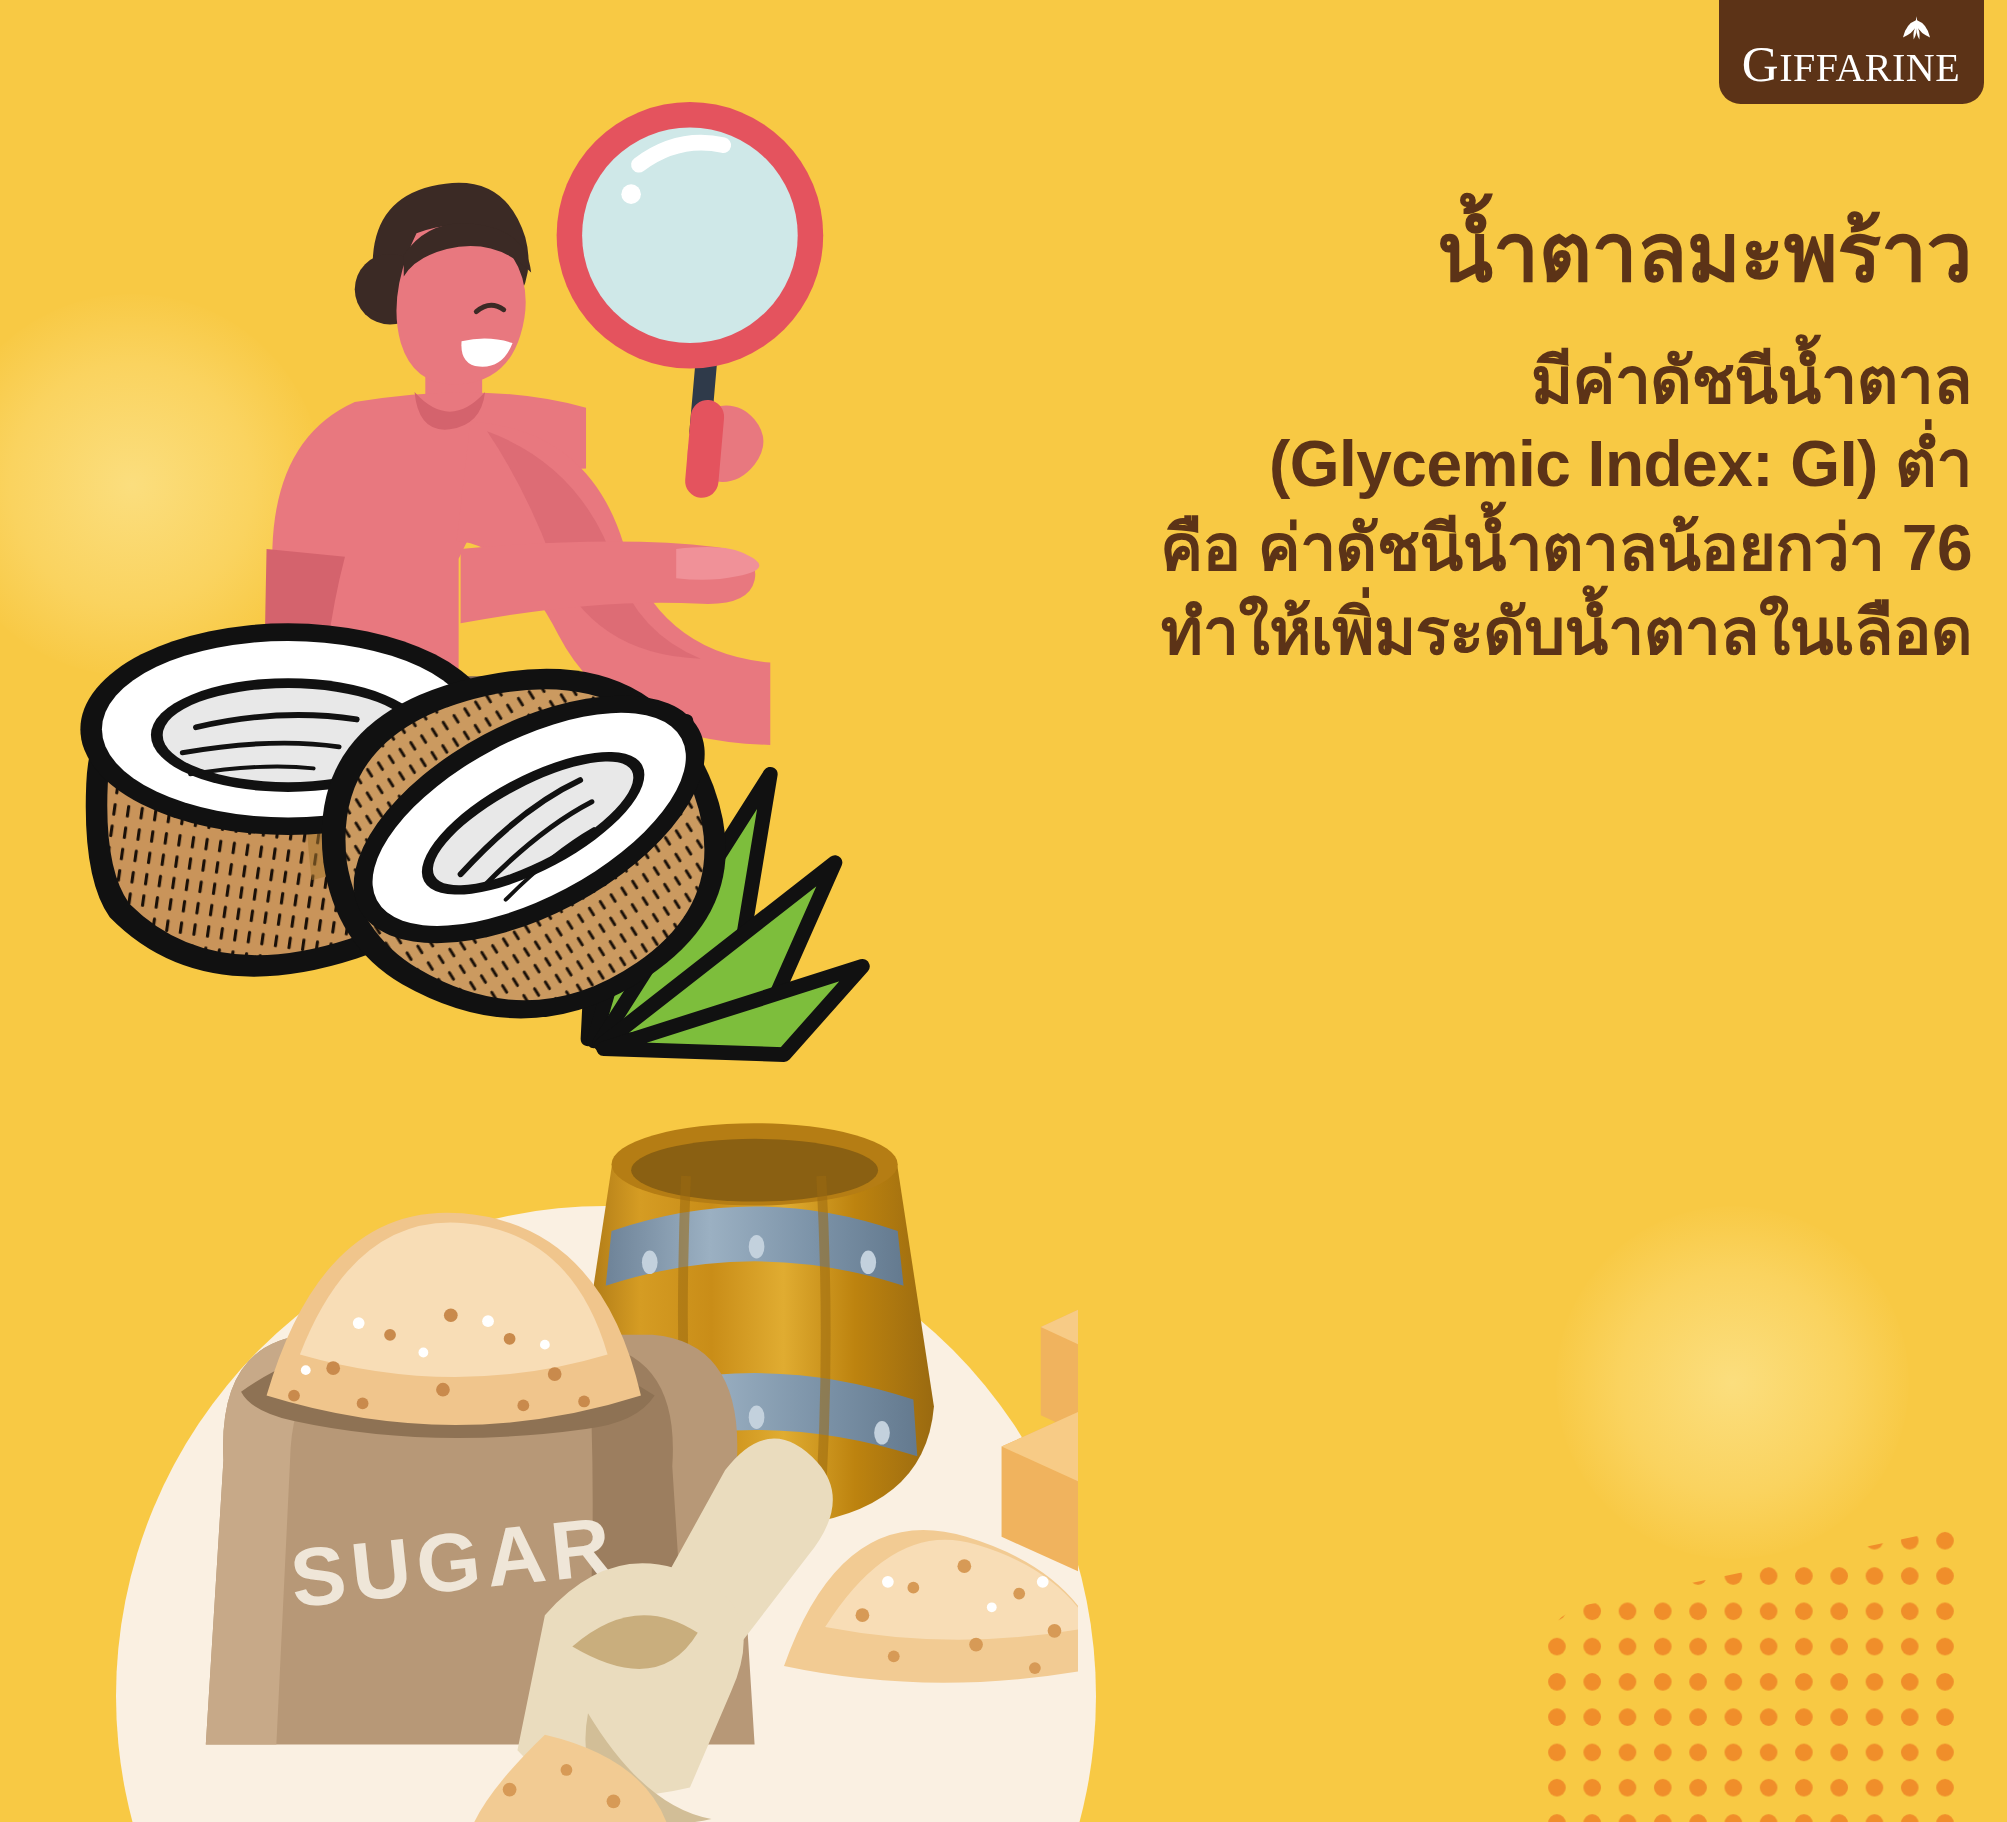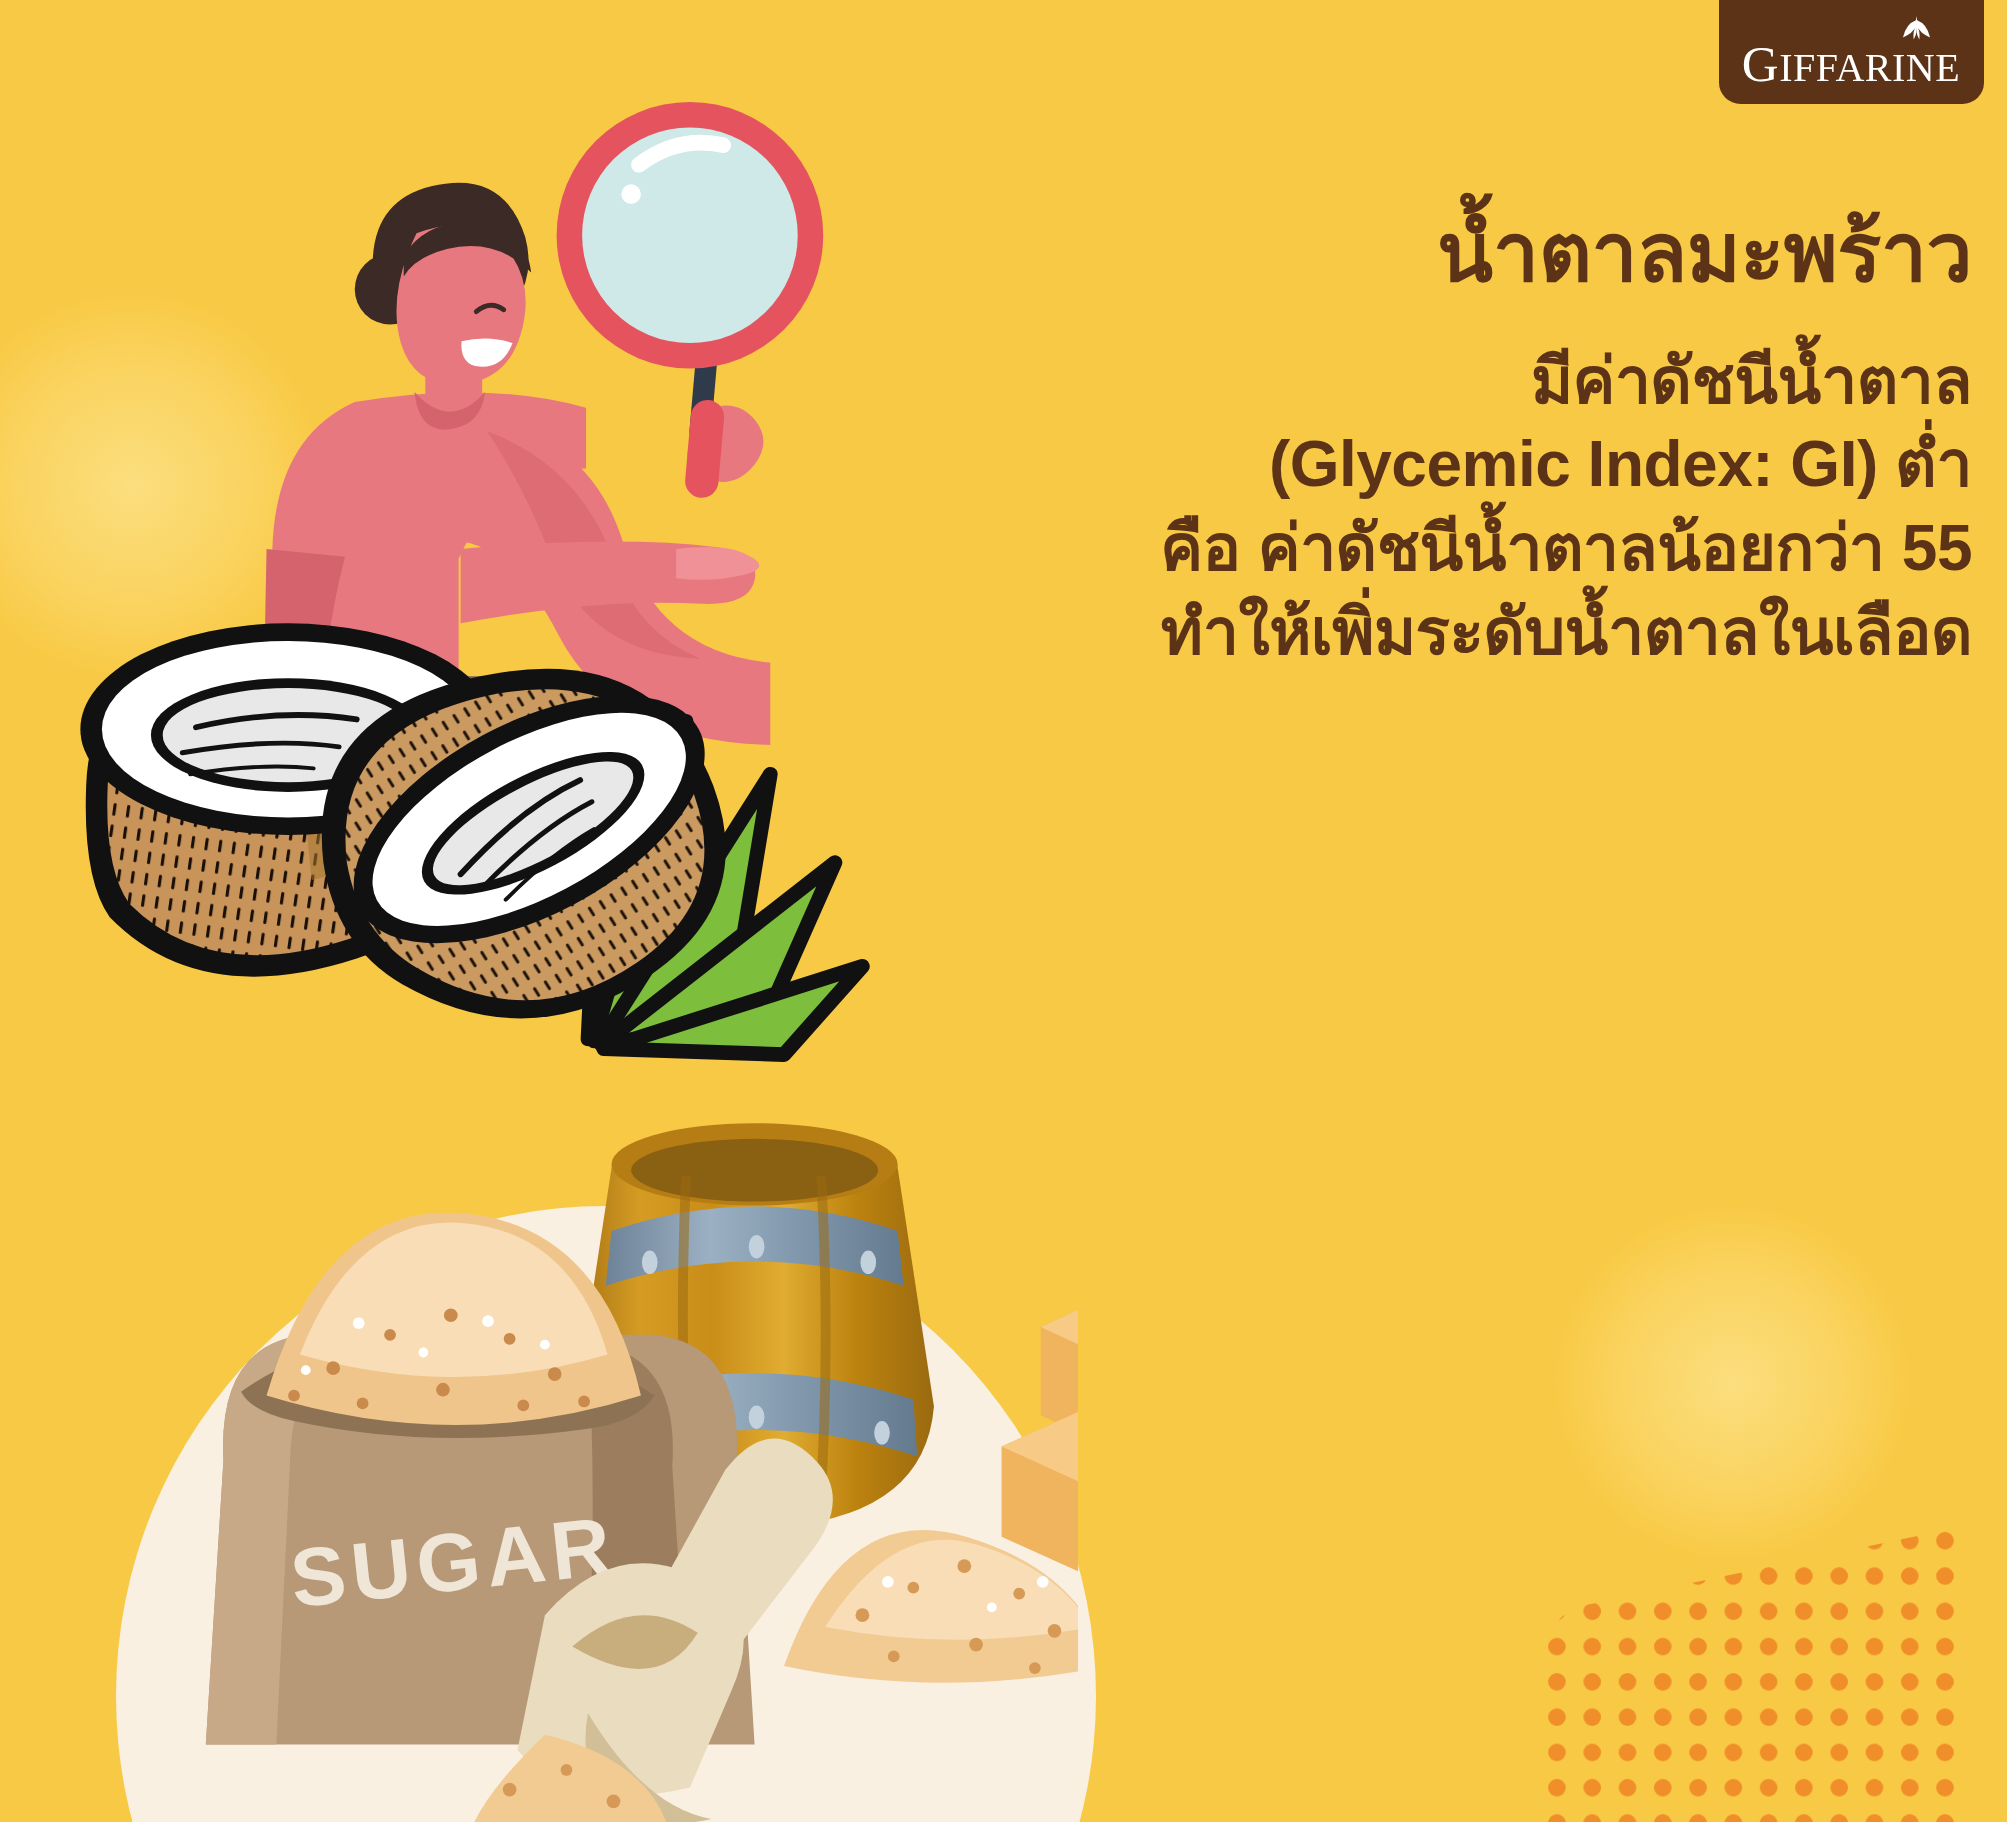--- a/index.html
+++ b/index.html
@@ -313,21 +313,21 @@
 
   </svg>
 
   <div class="text-col">
     <div class="headline">
       <span class="hl-line">น้ำตาลมะพร้าว</span>
     </div>
     <div class="body-copy">
       <span class="bd-line">มีค่าดัชนีน้ำตาล</span>
       <span class="bd-line">(Glycemic Index: GI) ต่ำ</span>
-      <span class="bd-line">คือ ค่าดัชนีน้ำตาลน้อยกว่า 55</span>
+      <span class="bd-line">คือ ค่าดัชนีน้ำตาลน้อยกว่า 76</span>
       <span class="bd-line">ทำให้เพิ่มระดับน้ำตาลในเลือด</span>
     </div>
   </div>
 
   <div class="logo-box">
     <div class="logo-wrap">
       <div class="logo-text"><span class="cap">G</span><span>IFFARINE</span></div>
       <svg class="logo-orn" viewBox="0 0 30 26">
         <path d="M15 0 L17 13 L13 13 Z" fill="#FFFFFF"></path>
         <path d="M15 4 Q4 8 1 22 Q11 18 15 10 Z" fill="#FFFFFF"></path>

